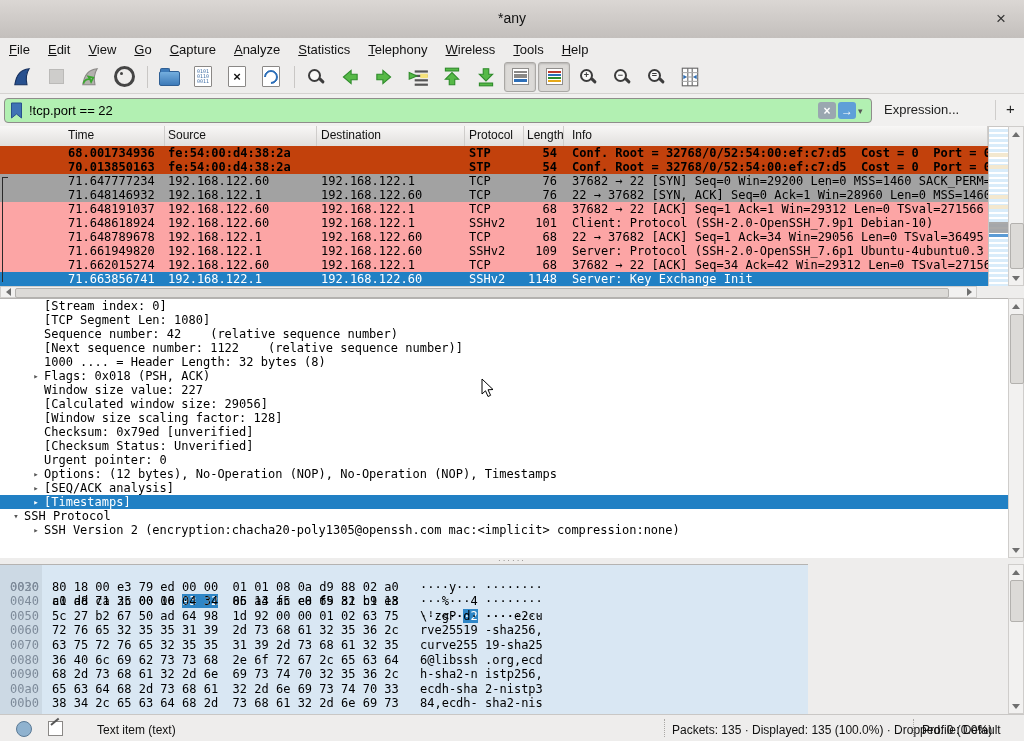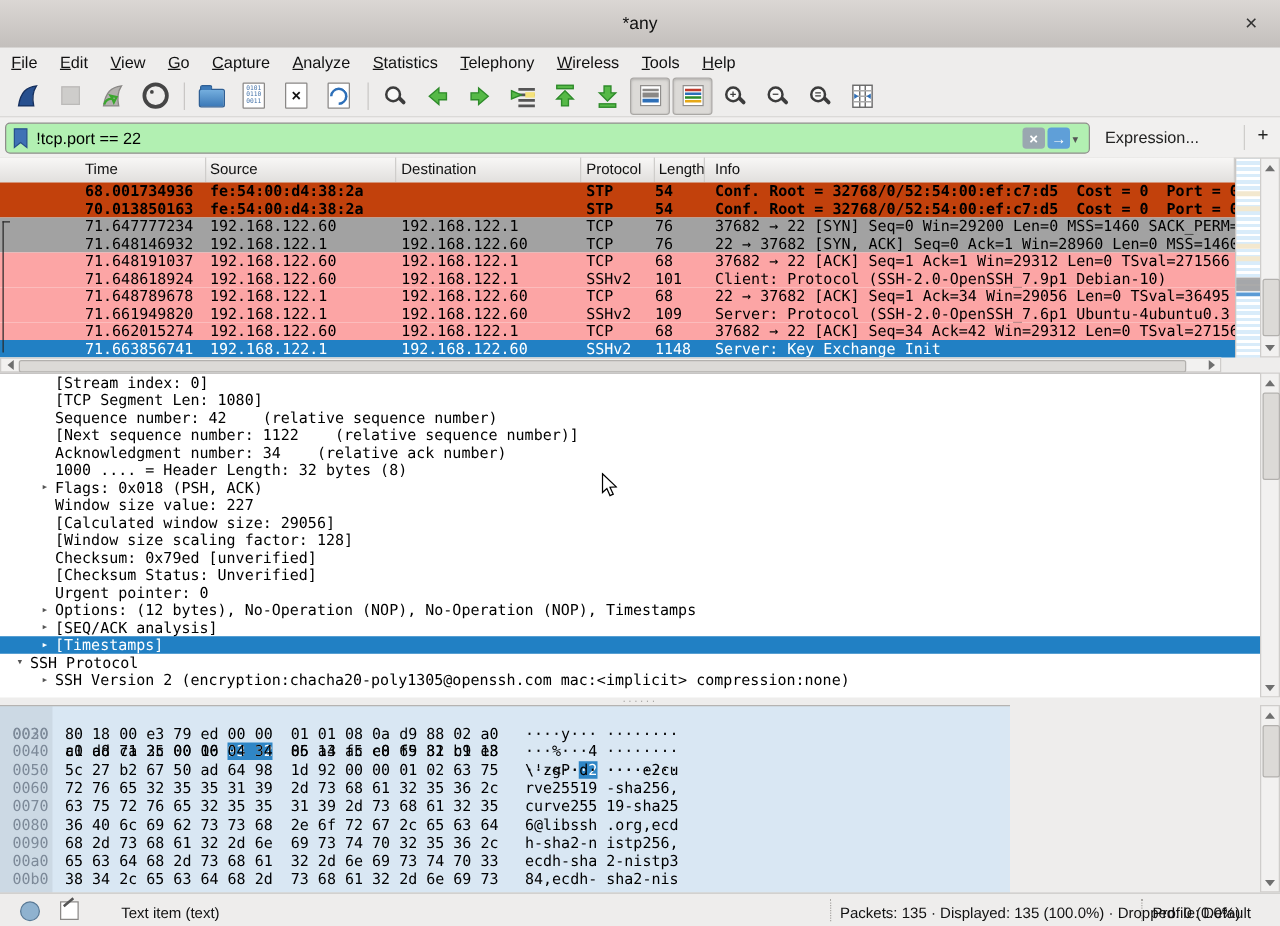--- a/index.html
+++ b/index.html
@@ -46,21 +46,21 @@
   .phead{position:absolute;left:0;top:126px;width:988px;height:20px;background:linear-gradient(#f8f7f6,#e1dfdd);border-bottom:1px solid #b5b3b1;display:flex;font-size:12px;color:#111;}
   .phead .hc{border-right:1px solid #cfcdcb;box-sizing:border-box;overflow:hidden;white-space:pre;line-height:19px;flex-shrink:0;}
   .plist{position:absolute;left:0;top:146px;width:988px;height:140px;background:#fff;font-family:"DejaVu Sans Mono",monospace;font-size:12px;}
   .prow{height:14px;line-height:14px;display:flex;white-space:pre;}
   .prow span{overflow:hidden;flex-shrink:0;box-sizing:border-box;display:block;}
   .c-no{width:63px;text-align:right;padding-right:6px;margin-top:20px;}
   .c-time{width:102px;padding-left:5px;}
   .c-src{width:152px;padding-left:3px;}
   .c-dst{width:148px;padding-left:4px;}
   .c-proto{width:59px;padding-left:4px;}
-  .c-len{width:40px;text-align:left;padding-right:7px;}
+  .c-len{width:40px;text-align:right;padding-right:7px;}
   .c-info{width:424px;padding-left:8px;}
   .r-white{background:#c2410c;color:#000;font-weight:bold;}
   .r-gray{background:#a2a2a2;color:#000;}
   .r-lav{background:#fca5a5;color:#000;}
   .r-sel{background:#2180c4;color:#fff;}
   .bracket{position:absolute;left:2px;top:31px;width:5px;height:104px;border-left:1px solid #2a2a2a;border-top:1px solid #2a2a2a;}
   .minimap{position:absolute;left:988px;top:127px;width:20px;height:159px;background:repeating-linear-gradient(#ffffff 0 2px,#d9ecfa 2px 5px);border-left:1px solid #c9c7c5;}
   .mm-cream{position:absolute;left:0;width:20px;height:4px;background:#f3e8cf;}
   .mm-band{position:absolute;left:0;width:20px;height:11px;background:#9b9b9b;opacity:.85;}
   .mm-line{position:absolute;left:0;width:20px;height:3px;background:#5b9bd5;}
@@ -324,21 +324,20 @@
       </div>
   </div>
 
   <div class="split" style="top:298px;height:0px;"></div>
 
   <div class="details">
     <div class="dline noarr lv1"><span class="arr"></span><span>[Stream index: 0]</span></div>
     <div class="dline noarr lv1"><span class="arr"></span><span>[TCP Segment Len: 1080]</span></div>
     <div class="dline noarr lv1"><span class="arr"></span><span>Sequence number: 42    (relative sequence number)</span></div>
     <div class="dline noarr lv1"><span class="arr"></span><span>[Next sequence number: 1122    (relative sequence number)]</span></div>
-    <div class="dline noarr lv1"><span class="arr"></span><span>Acknowledgment number: 34    (relative ack number)</span></div>
     <div class="dline noarr lv1"><span class="arr"></span><span>1000 .... = Header Length: 32 bytes (8)</span></div>
     <div class="dline lv1"><span class="arr">▸</span><span>Flags: 0x018 (PSH, ACK)</span></div>
     <div class="dline noarr lv1"><span class="arr"></span><span>Window size value: 227</span></div>
     <div class="dline noarr lv1"><span class="arr"></span><span>[Calculated window size: 29056]</span></div>
     <div class="dline noarr lv1"><span class="arr"></span><span>[Window size scaling factor: 128]</span></div>
     <div class="dline noarr lv1"><span class="arr"></span><span>Checksum: 0x79ed [unverified]</span></div>
     <div class="dline noarr lv1"><span class="arr"></span><span>[Checksum Status: Unverified]</span></div>
     <div class="dline noarr lv1"><span class="arr"></span><span>Urgent pointer: 0</span></div>
     <div class="dline lv1"><span class="arr">▸</span><span>Options: (12 bytes), No-Operation (NOP), No-Operation (NOP), Timestamps</span></div>
     <div class="dline lv1"><span class="arr">▸</span><span>[SEQ/ACK analysis]</span></div>

